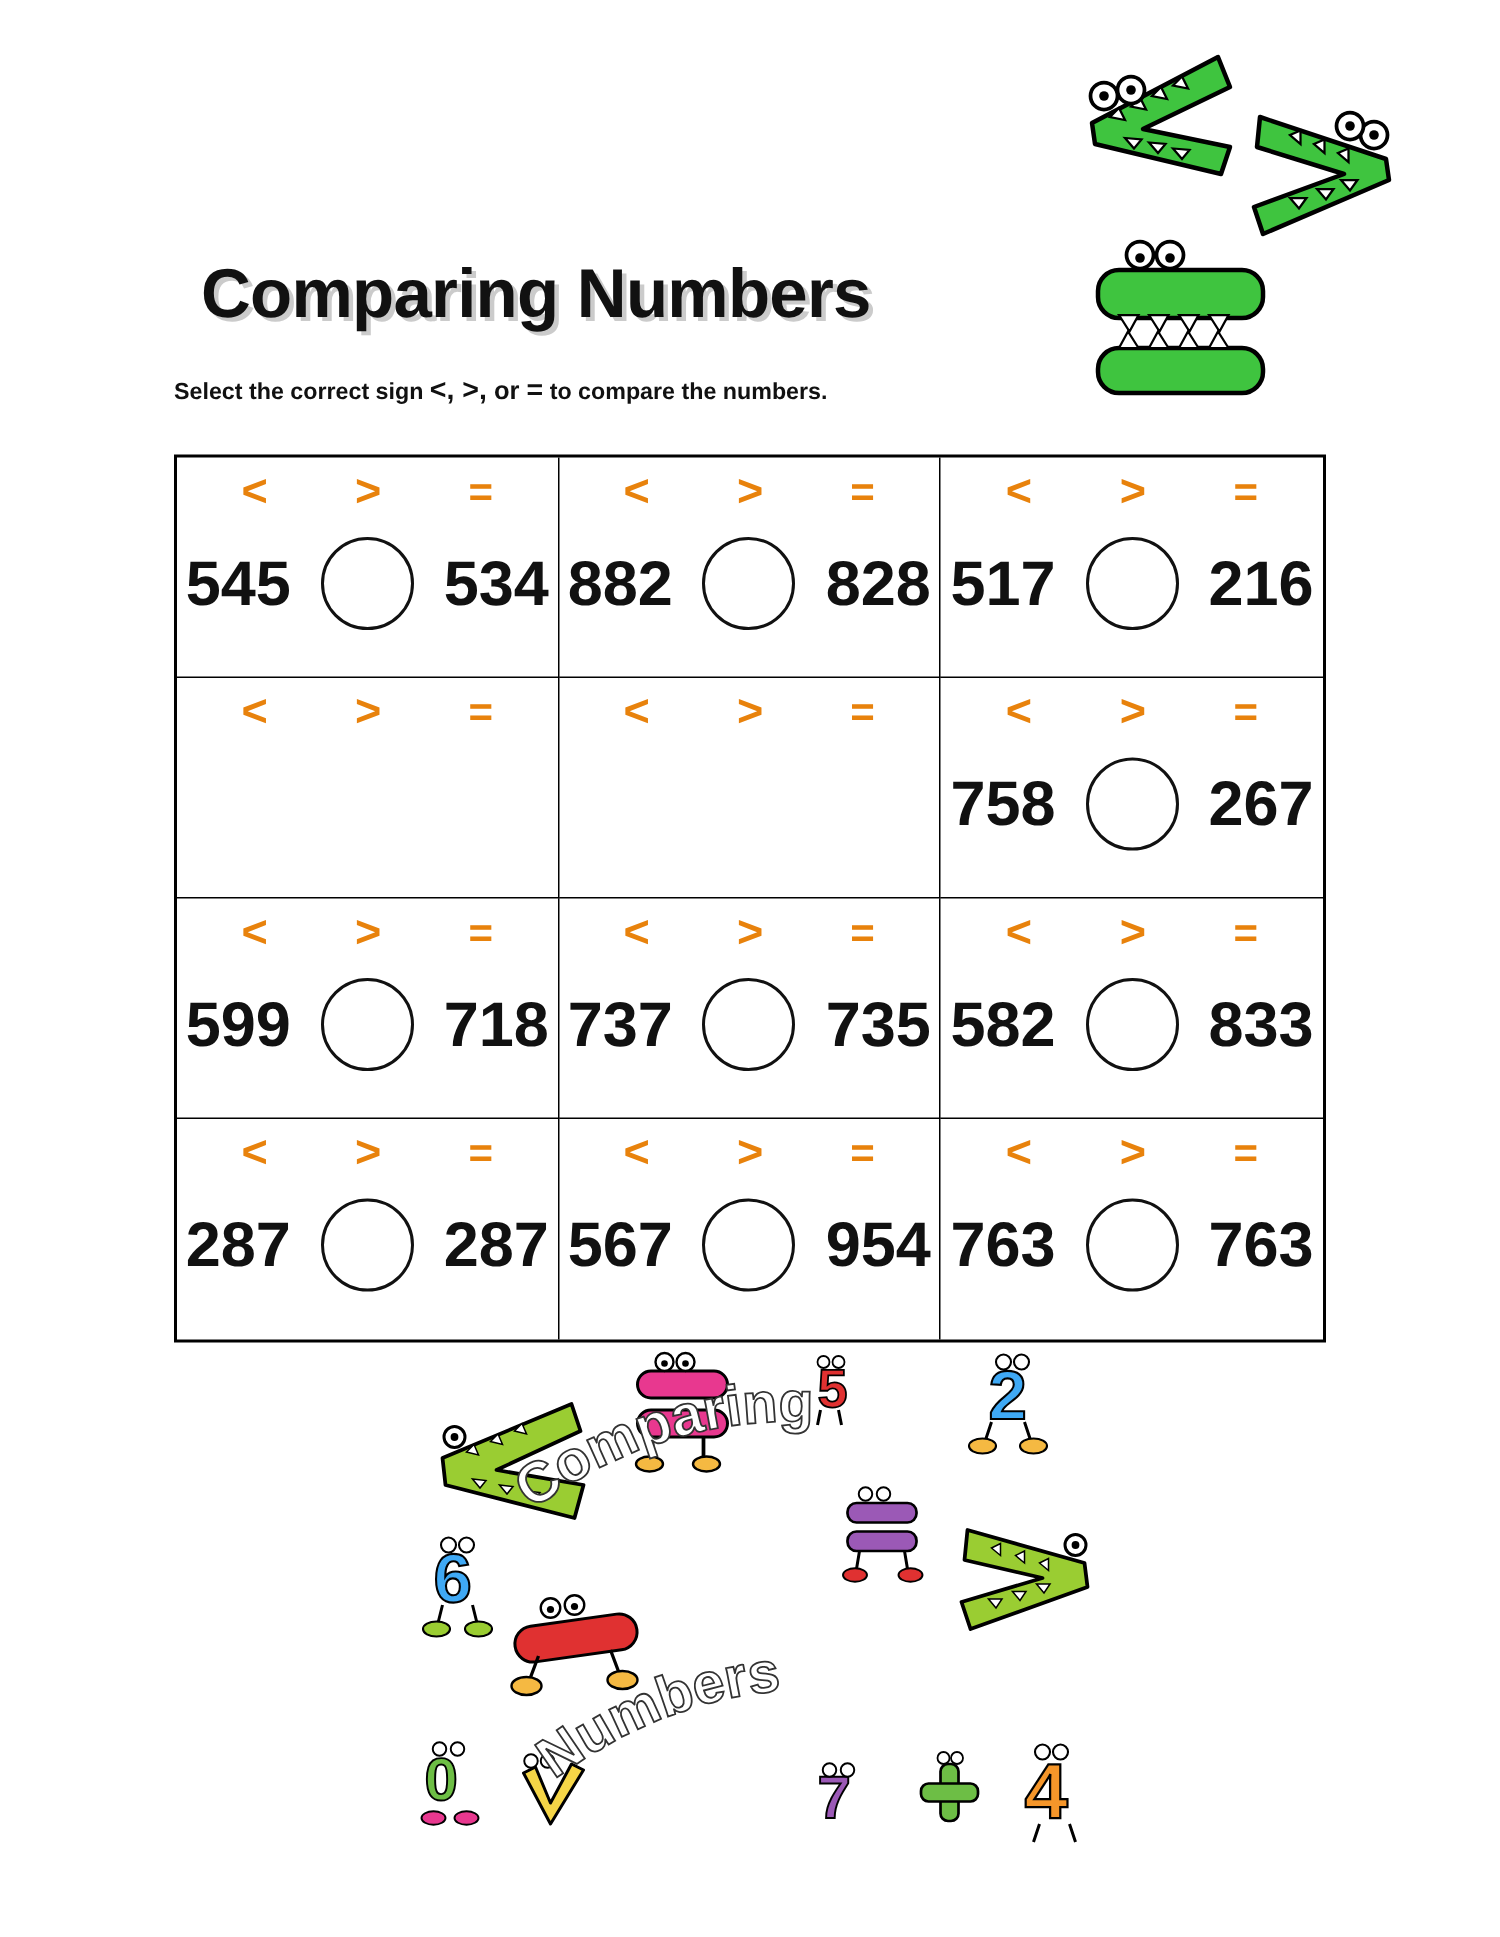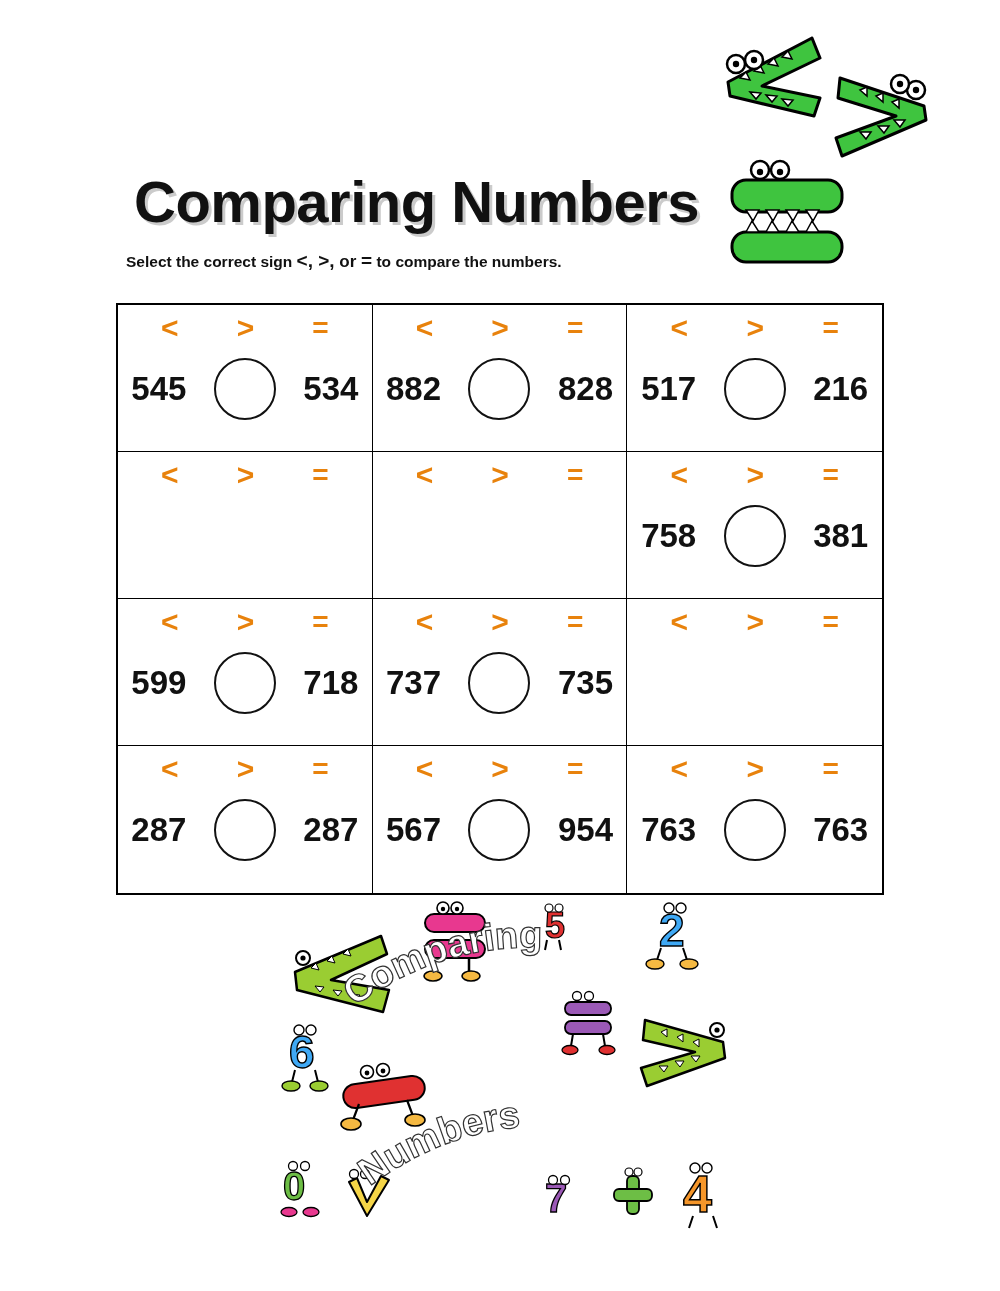--- a/index.html
+++ b/index.html
@@ -19,31 +19,31 @@
   .sheet {
     position: relative;
     width: 1000px;
     height: 1291px;
   }
 
   .title {
     position: absolute;
     left: 134px;
     top: 168px;
-    font-size: 58px;
+    font-size: 46px;
     font-weight: bold;
     color: #111111;
     letter-spacing: -0.5px;
     text-shadow: 3px 3px 0 rgba(160,160,160,0.55);
     white-space: nowrap;
   }
 
   .instructions {
     position: absolute;
-    left: 126px;
+    left: 116px;
     top: 250px;
     font-size: 15.5px;
     font-weight: bold;
     color: #111111;
     white-space: nowrap;
   }
   .instructions .sym {
     font-size: 19px;
   }
   .instructions .or {
@@ -99,21 +99,21 @@
     top: 52px;
     left: 0;
     right: 0;
     height: 64px;
     display: flex;
     align-items: center;
     justify-content: center;
     gap: 18px;
   }
   .num {
-    font-size: 33px;
+    font-size: 42px;
     font-weight: bold;
     color: #111111;
     min-width: 74px;
     text-align: center;
   }
   .answer-circle {
     width: 58px;
     height: 58px;
     border: 2.5px solid #111;
     border-radius: 50%;
@@ -254,21 +254,21 @@
 
     <div class="cell row2 col3">
       <div class="ops">
         <span class="op">&lt;</span>
         <span class="op">&gt;</span>
         <span class="op eq">=</span>
       </div>
       <div class="row-numbers">
         <span class="num">758</span>
         <span class="answer-circle"></span>
-        <span class="num">381</span>
+        <span class="num">267</span>
       </div>
     </div>
 
     <div class="cell row3 col1">
       <div class="ops">
         <span class="op">&lt;</span>
         <span class="op">&gt;</span>
         <span class="op eq">=</span>
       </div>
       <div class="row-numbers">
@@ -289,20 +289,25 @@
         <span class="answer-circle"></span>
         <span class="num">735</span>
       </div>
     </div>
 
     <div class="cell row3 col3">
       <div class="ops">
         <span class="op">&lt;</span>
         <span class="op">&gt;</span>
         <span class="op eq">=</span>
+      </div>
+      <div class="row-numbers">
+        <span class="num">582</span>
+        <span class="answer-circle"></span>
+        <span class="num">833</span>
       </div>
     </div>
 
     <div class="cell row4 col1">
       <div class="ops">
         <span class="op">&lt;</span>
         <span class="op">&gt;</span>
         <span class="op eq">=</span>
       </div>
       <div class="row-numbers">

